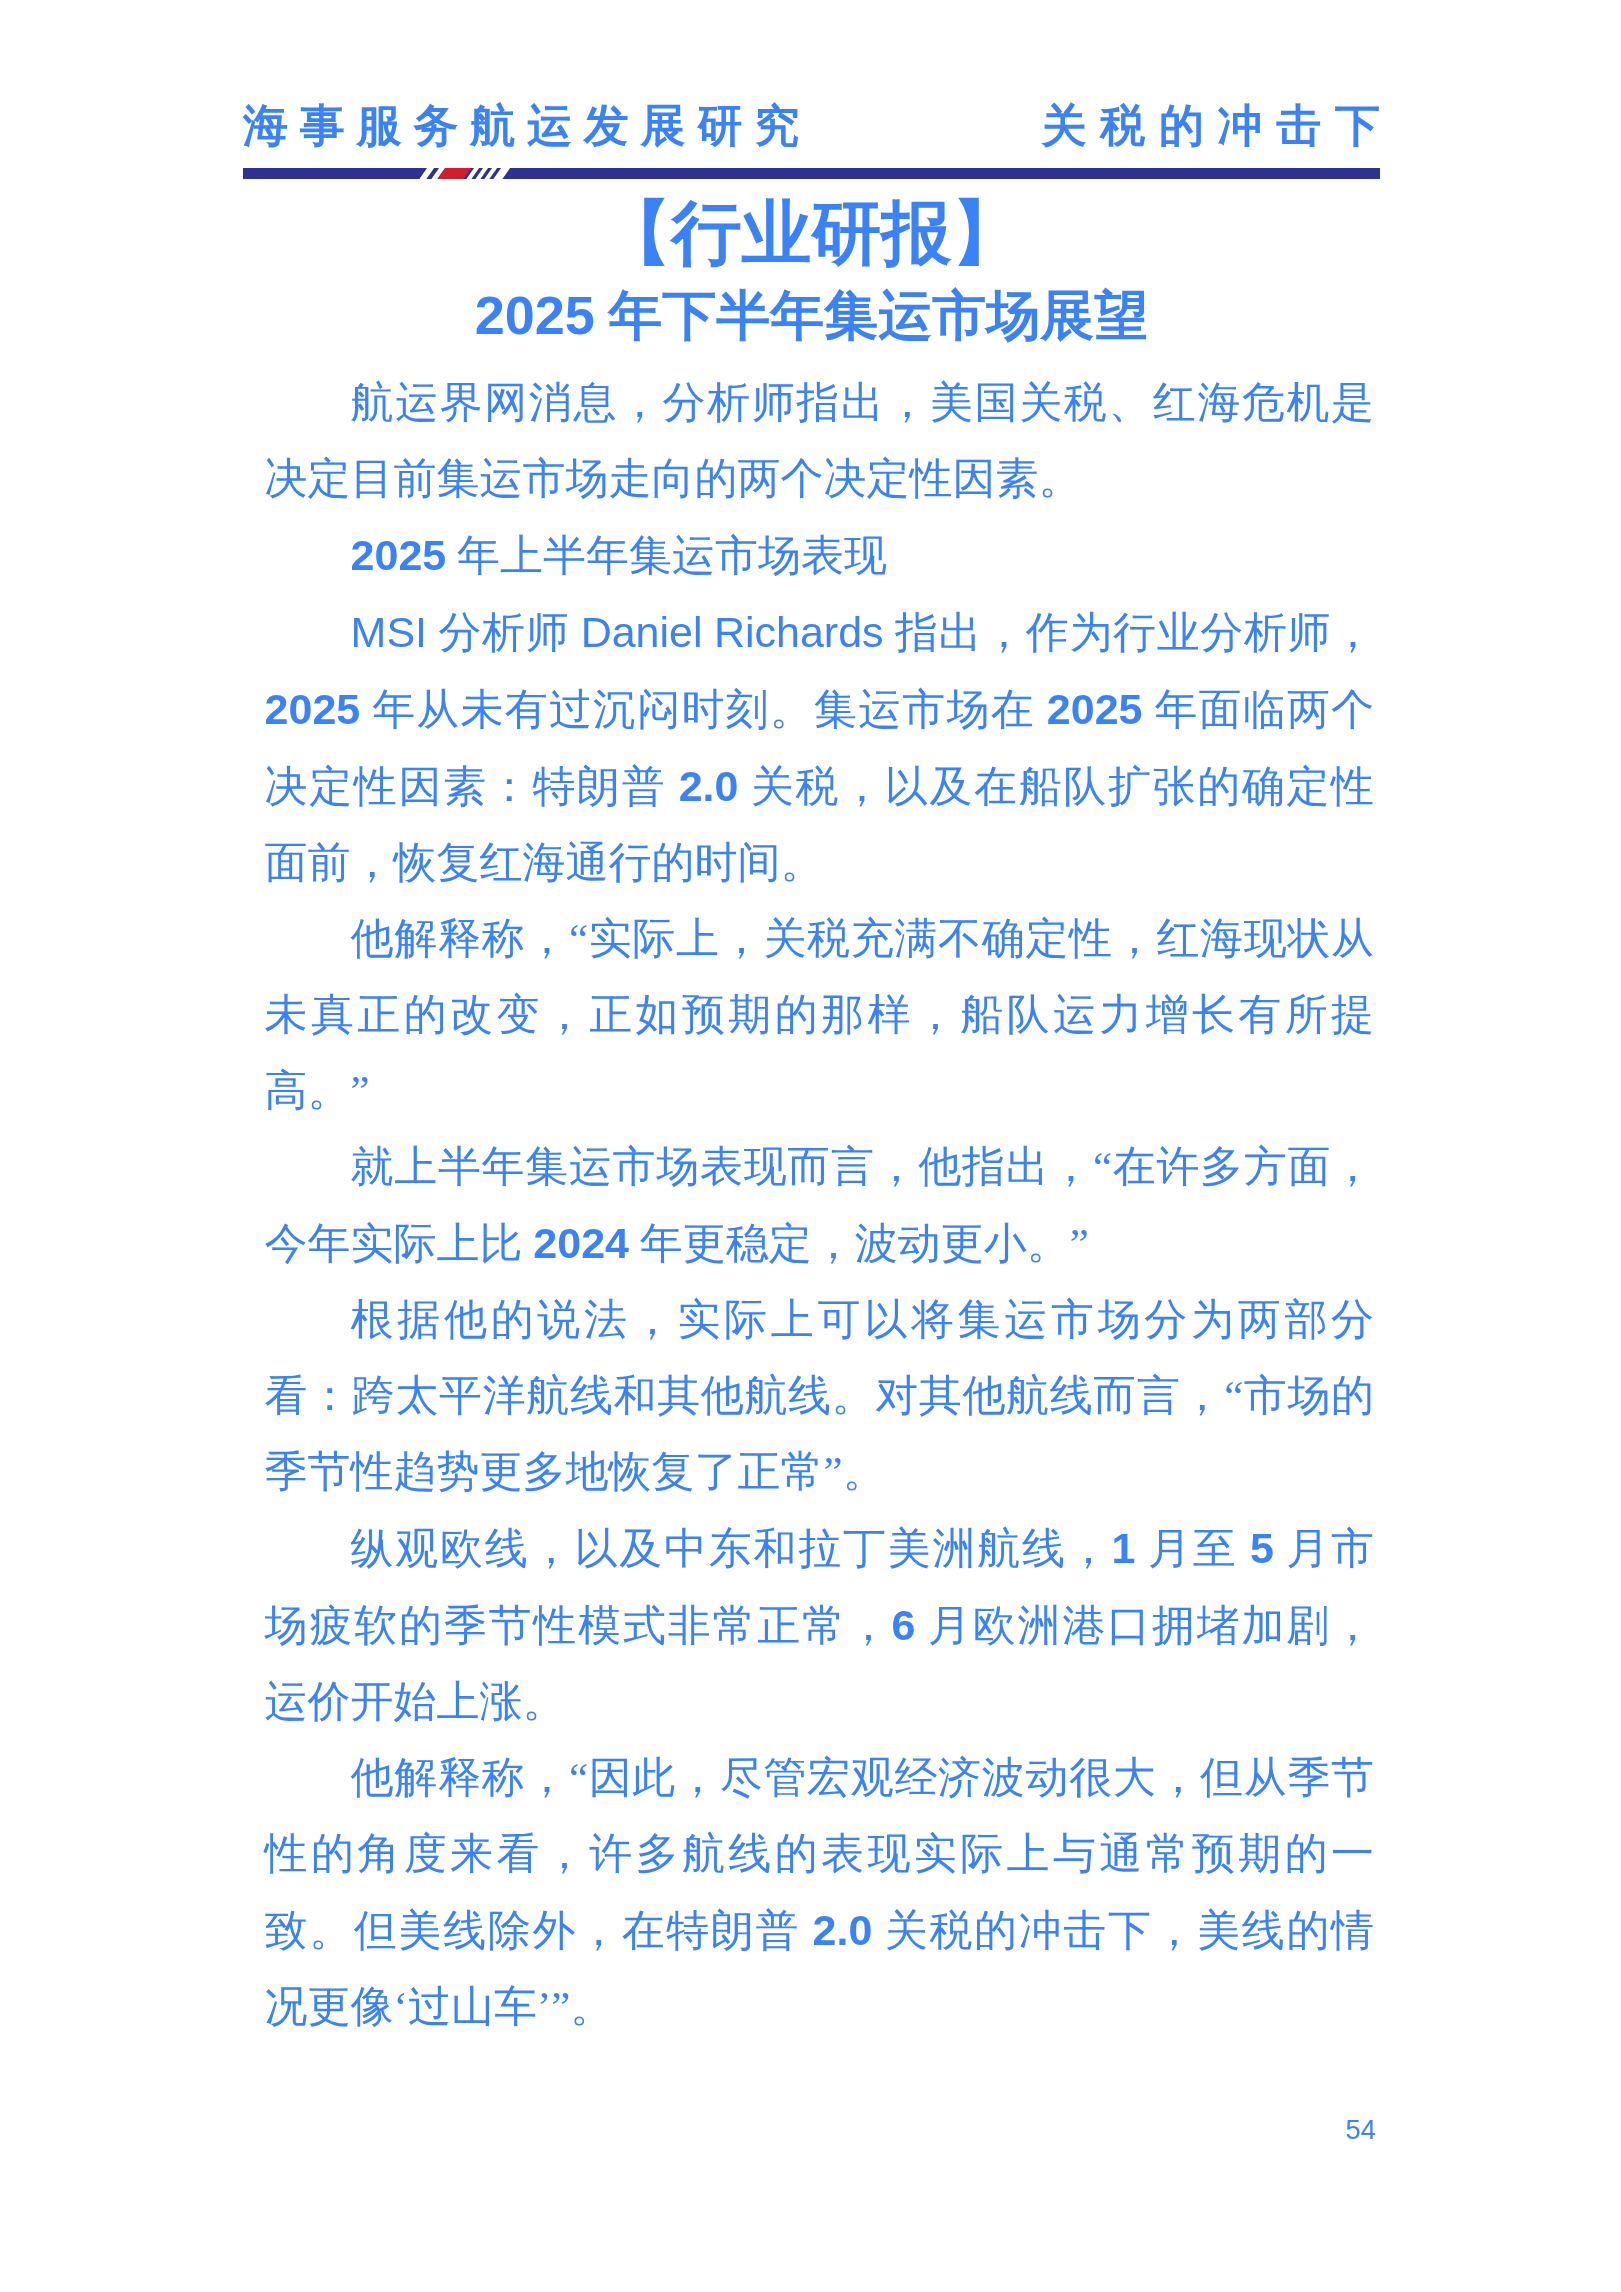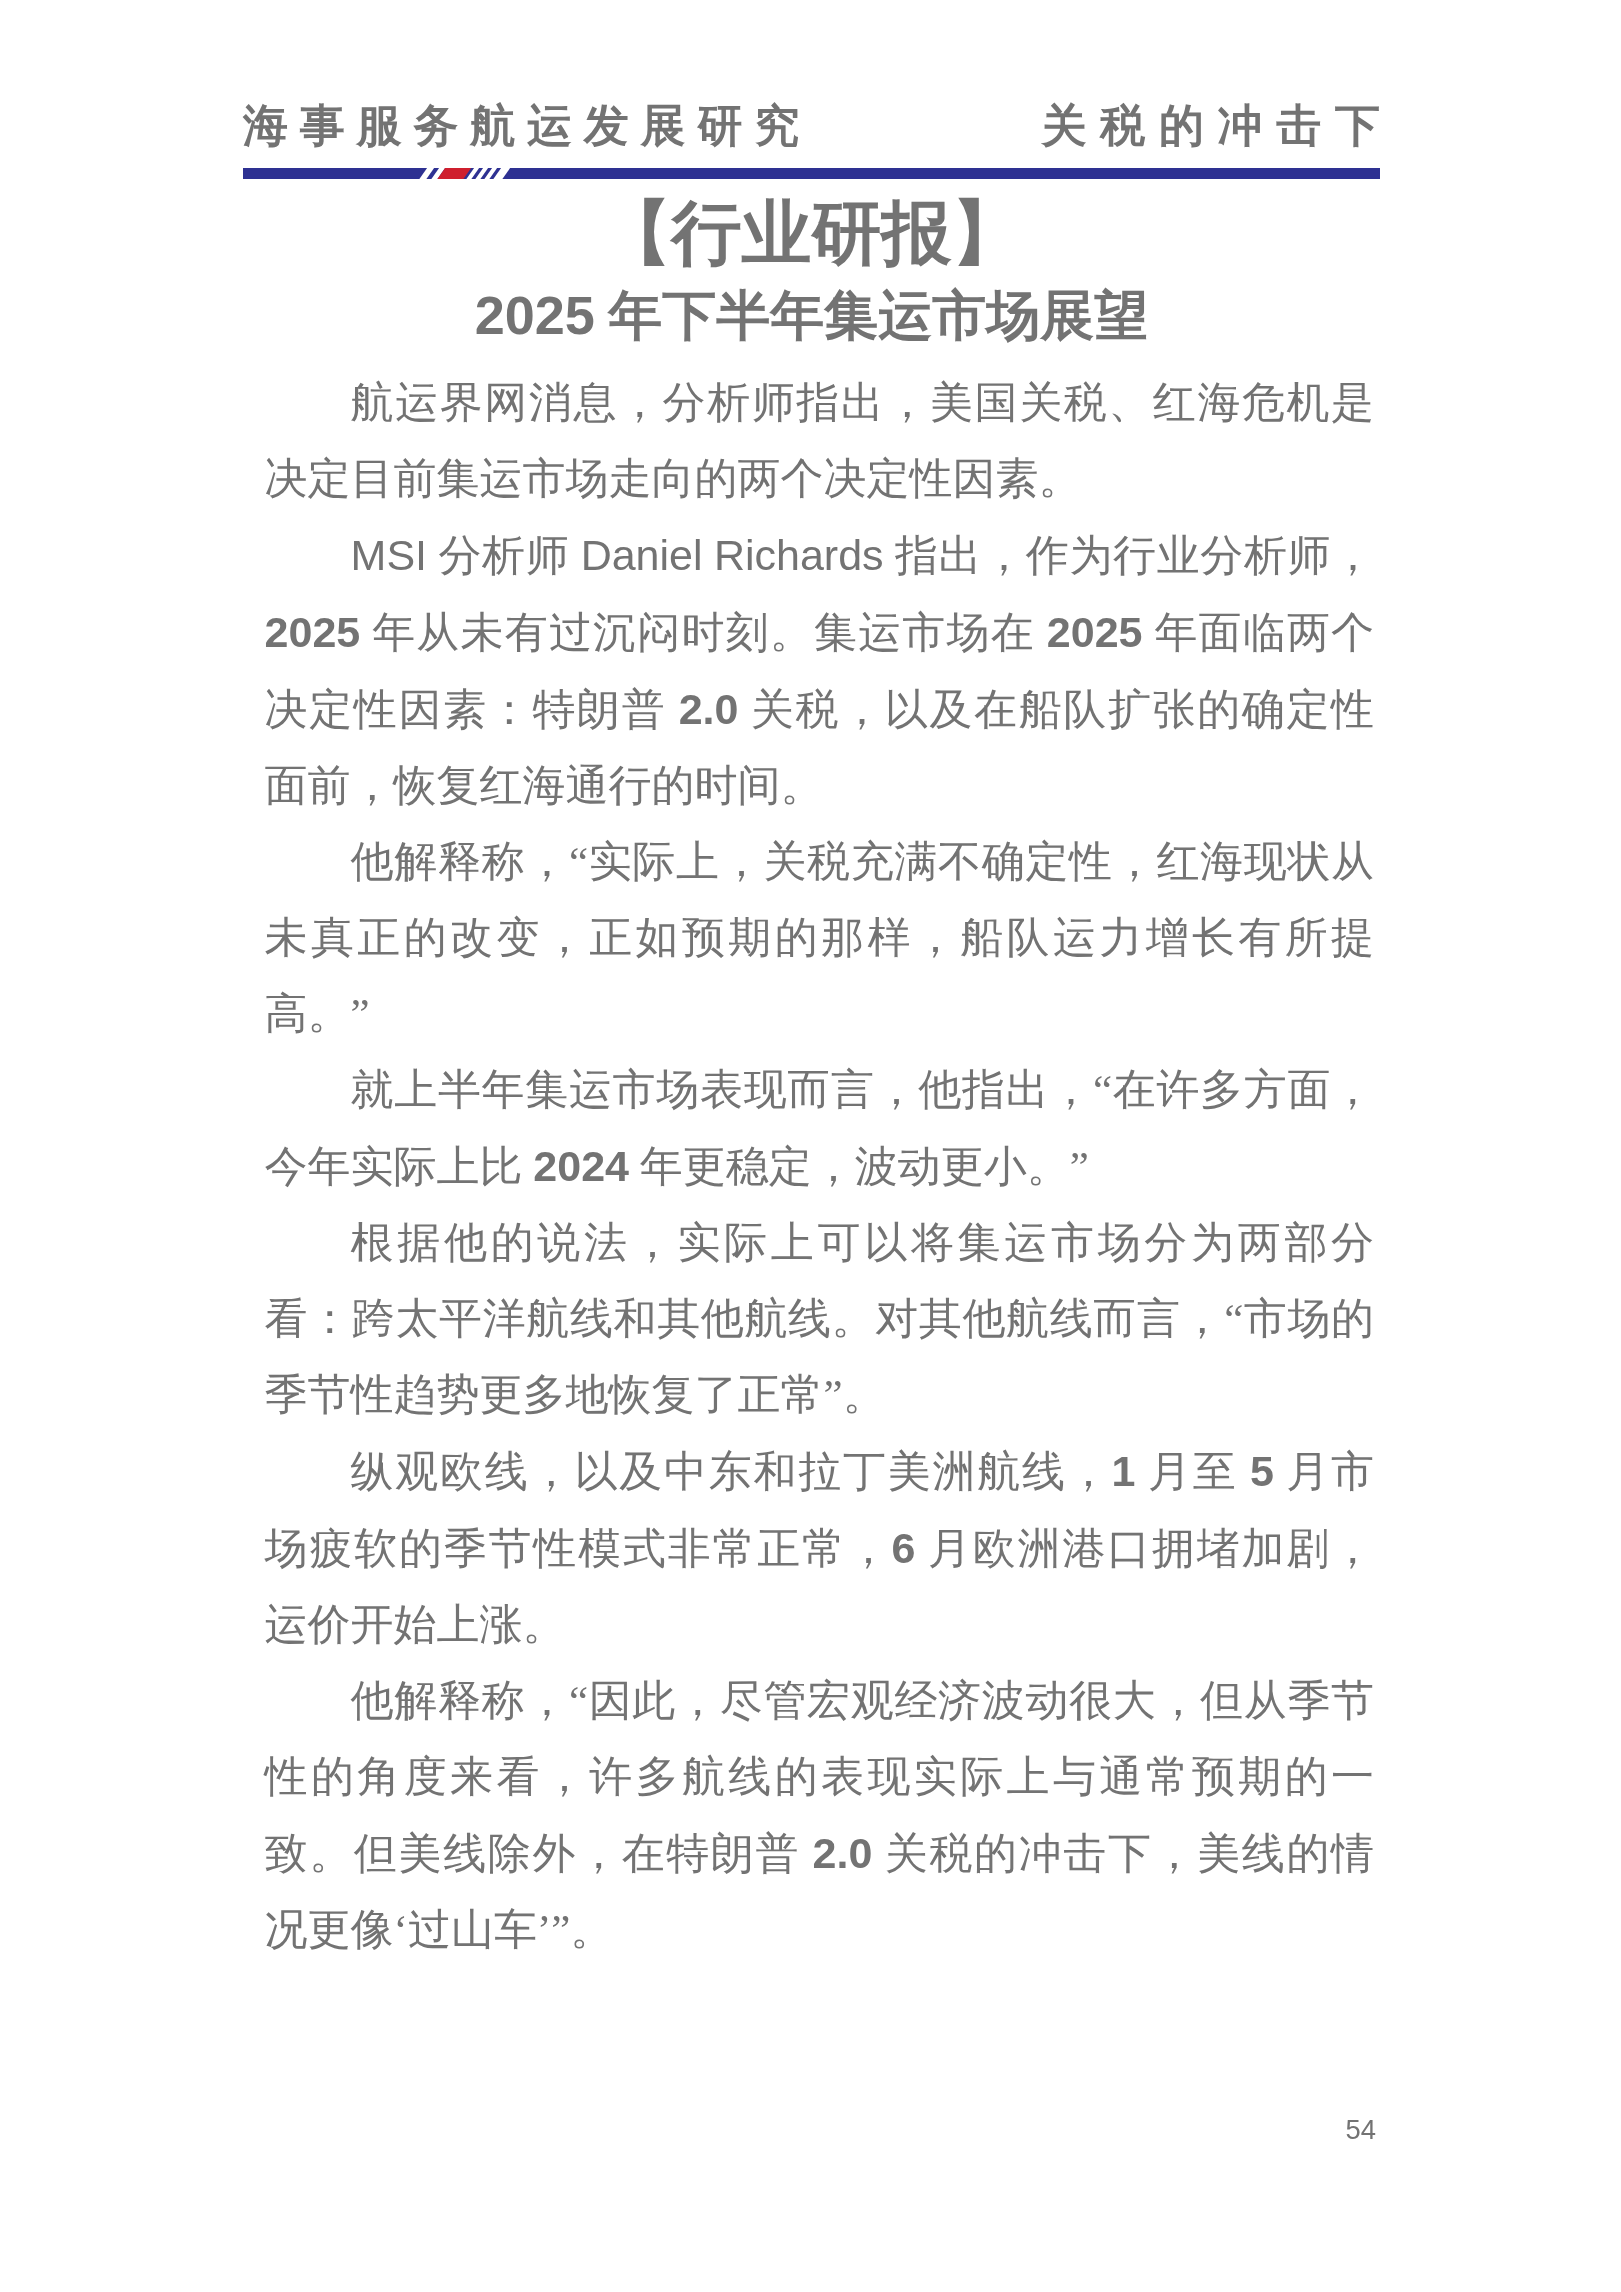--- a/index.html
+++ b/index.html
@@ -5,21 +5,21 @@
   html, body { margin: 0; padding: 0; background: #ffffff; }
   .page {
     position: relative;
     width: 1621px;
     height: 2293px;
     margin: 0 auto;
     background: #ffffff;
     box-sizing: border-box;
     padding: 101px 241px 0 243px;
     font-family: "Liberation Serif", "DejaVu Serif", serif;
-    color: #737373;
+    color: #3b82f6;
     overflow: hidden;
   }
 
   
   .header-row {
     display: flex;
     justify-content: space-between;
     align-items: flex-end;
     font-family: "Liberation Sans", "DejaVu Sans", sans-serif;
     font-weight: bold;
@@ -117,20 +117,21 @@
     <span class="s w s6"></span>
     <span class="s w s7"></span>
   </div>
 
   <div class="title">【行业研报】</div>
 
   <div class="subtitle wrap-ascii"><span class="num">2025</span> 年下半年集运市场展望</div>
 
   <div class="body-block">
     <p class="wrap-ascii">航运界网消息，分析师指出，美国关税、红海危机是决定目前集运市场走向的两个决定性因素。</p>
+    <p class="wrap-ascii"><span class="num">2025</span> 年上半年集运市场表现</p>
     <p class="wrap-ascii"><span class="lat">MSI</span> 分析师 <span class="lat">Daniel</span> <span class="lat">Richards</span> 指出，作为行业分析师，<span class="num">2025</span> 年从未有过沉闷时刻。集运市场在 <span class="num">2025</span> 年面临两个决定性因素：特朗普 <span class="num">2.0</span> 关税，以及在船队扩张的确定性面前，恢复红海通行的时间。</p>
     <p class="wrap-ascii">他解释称，“实际上，关税充满不确定性，红海现状从未真正的改变，正如预期的那样，船队运力增长有所提高。”</p>
     <p class="wrap-ascii">就上半年集运市场表现而言，他指出，“在许多方面，今年实际上比 <span class="num">2024</span> 年更稳定，波动更小。”</p>
     <p class="wrap-ascii">根据他的说法，实际上可以将集运市场分为两部分看：跨太平洋航线和其他航线。对其他航线而言，“市场的季节性趋势更多地恢复了正常”。</p>
     <p class="wrap-ascii">纵观欧线，以及中东和拉丁美洲航线，<span class="num">1</span> 月至 <span class="num">5</span> 月市场疲软的季节性模式非常正常，<span class="num">6</span> 月欧洲港口拥堵加剧，运价开始上涨。</p>
     <p class="wrap-ascii">他解释称，“因此，尽管宏观经济波动很大，但从季节性的角度来看，许多航线的表现实际上与通常预期的一致。但美线除外，在特朗普 <span class="num">2.0</span> 关税的冲击下，美线的情况更像‘过山车’”。</p>
   </div>
 
   <div class="page-number">54</div>
 

